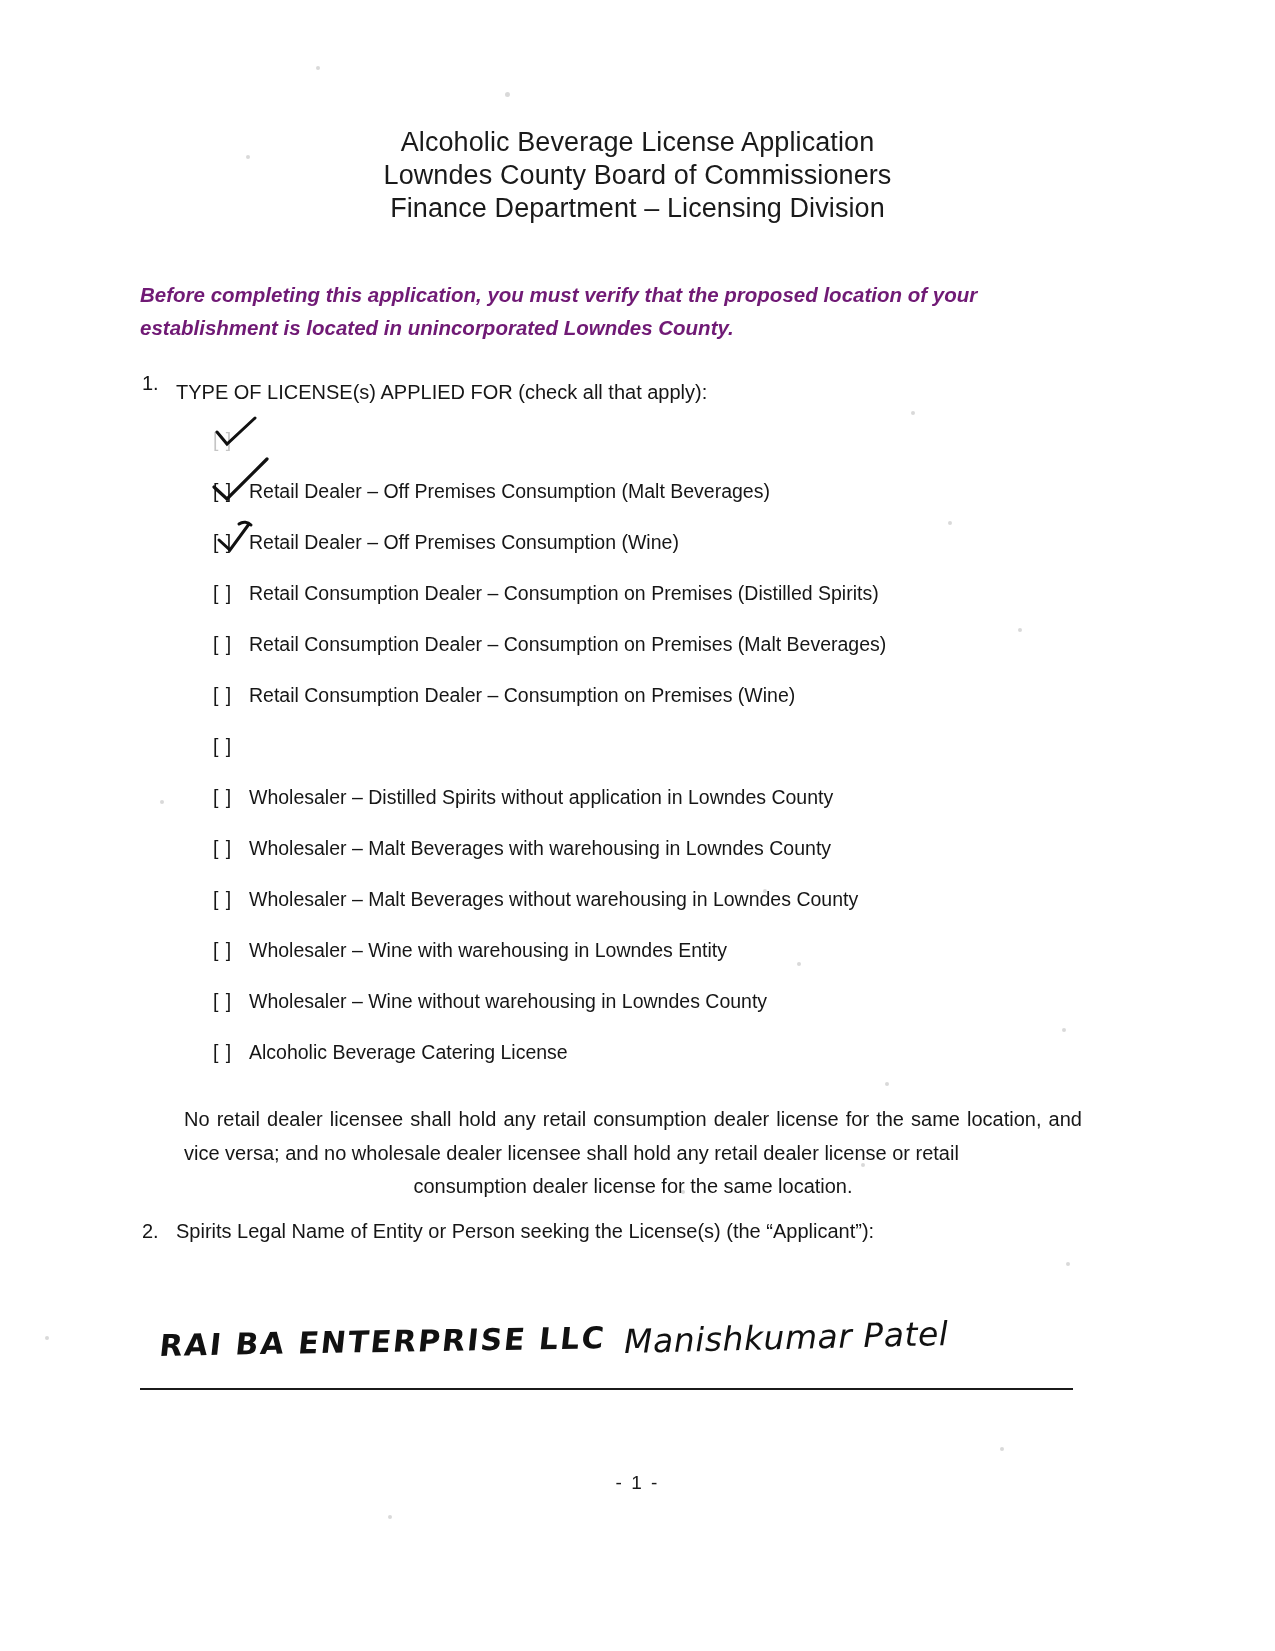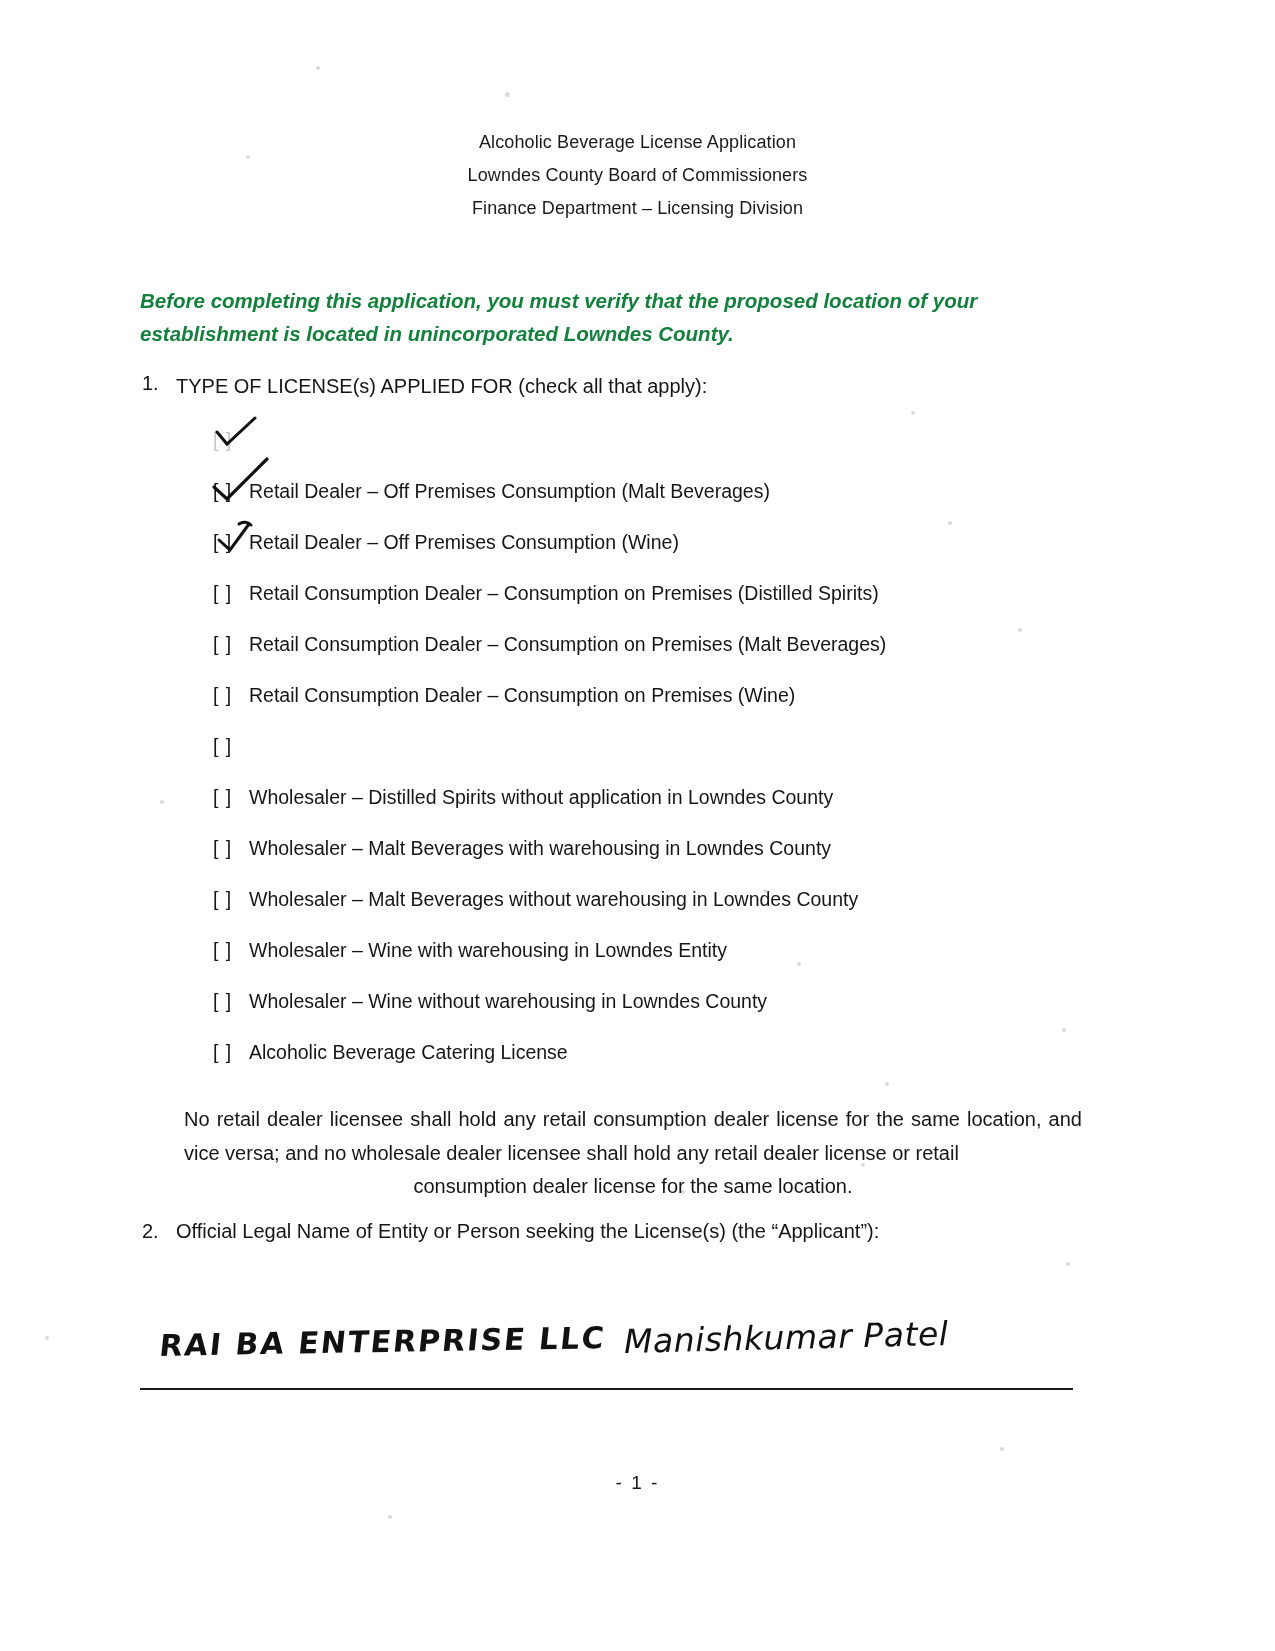--- a/index.html
+++ b/index.html
@@ -26,46 +26,45 @@
     opacity: .55;
   }
   .header {
     position: absolute;
     left: 0;
     top: 126px;
     width: 1275px;
     text-align: center;
   }
   .header .hline {
-    font-size: 18px;
+    font-size: 27px;
     line-height: 33px;
     letter-spacing: .1px;
     color: #1a1a1a;
   }
   .intro {
     position: absolute;
     left: 140px;
     top: 278px;
     width: 935px;
     font-style: italic;
     font-weight: bold;
     font-size: 20.5px;
     line-height: 33px;
-    color: #15803d;
-    margin-top: 6px;
+    color: #701a75;
   }
   .item-num {
     position: absolute;
     font-size: 20px;
     line-height: 30px;
     color: #161616;
   }
   .q1 { left: 142px; top: 368px; }
   .q1 .num { position: absolute; left: 0; top: 0; }
-  .q1 .txt { position: absolute; left: 34px; top: 3px; white-space: nowrap; }
+  .q1 .txt { position: absolute; left: 34px; top: 9px; white-space: nowrap; }
 
   .checklist {
     position: absolute;
     left: 213px;
     top: 428px;
     width: 900px;
   }
   .check-row {
     position: relative;
     height: 51px;
@@ -267,21 +266,21 @@
 
   </div>
 
   <div class="note">
     <span>No retail dealer licensee shall hold any retail consumption dealer license for the same location, and vice versa; and no wholesale dealer licensee shall hold any retail dealer license or retail</span>
     <span class="last">consumption dealer license for the same location.</span>
   </div>
 
   <div class="item-num q2">
     <span class="num">2.</span>
-    <span class="txt">Official Legal Name of Entity or Person seeking the License(s) (the “Applicant”):</span>
+    <span class="txt">Spirits Legal Name of Entity or Person seeking the License(s) (the “Applicant”):</span>
   </div>
 
   <div class="answer-line">
     <span class="hand block">RAI BA ENTERPRISE LLC</span>
     <span class="hand script">Manishkumar Patel</span>
     <div class="rule"></div>
   </div>
 
   <div class="footer">- 1 -</div>
 

